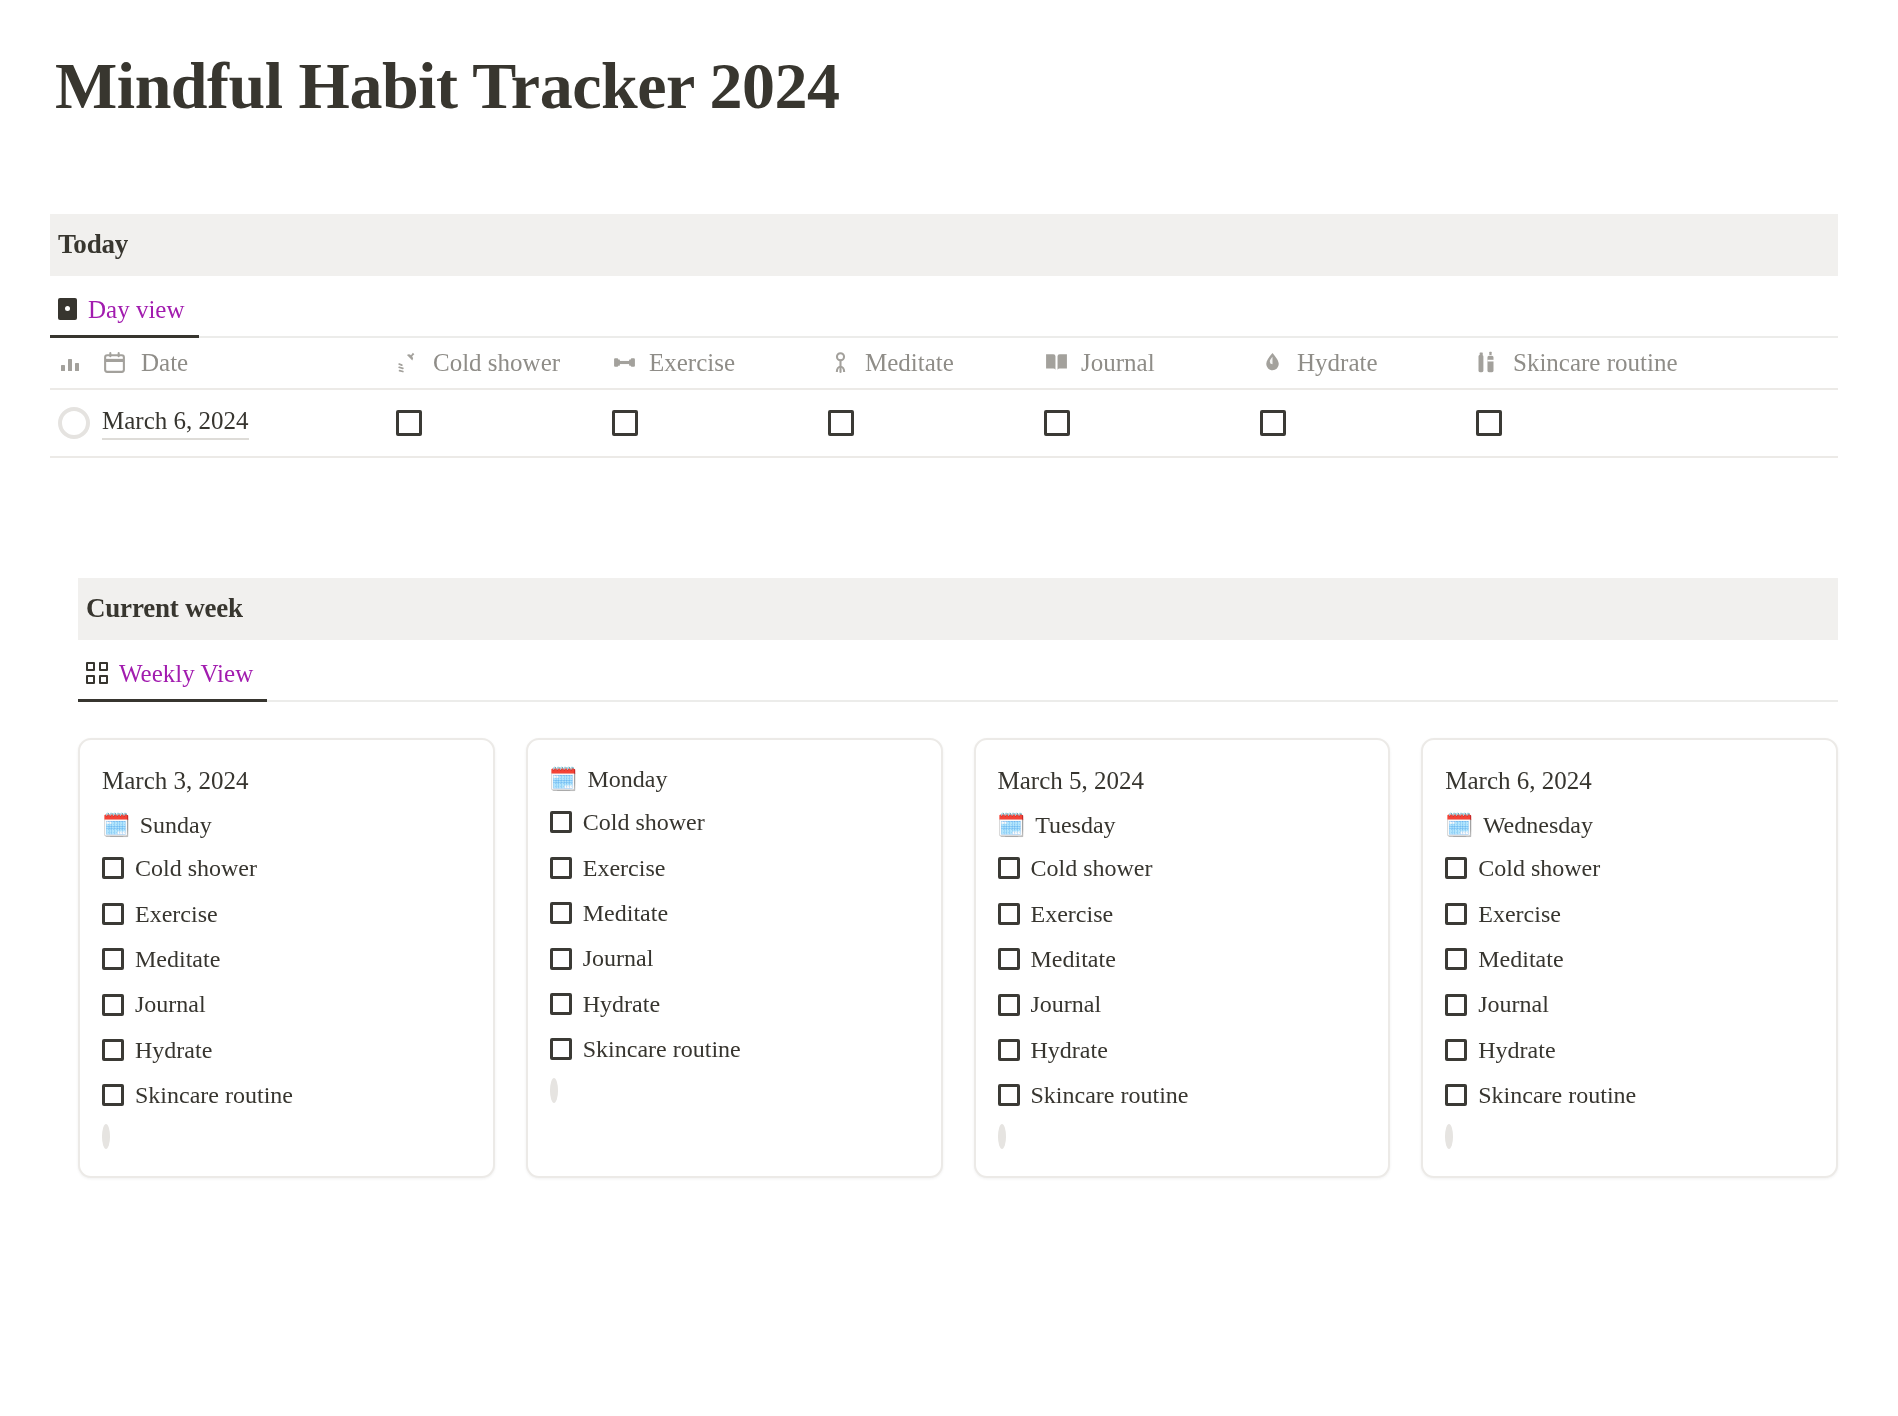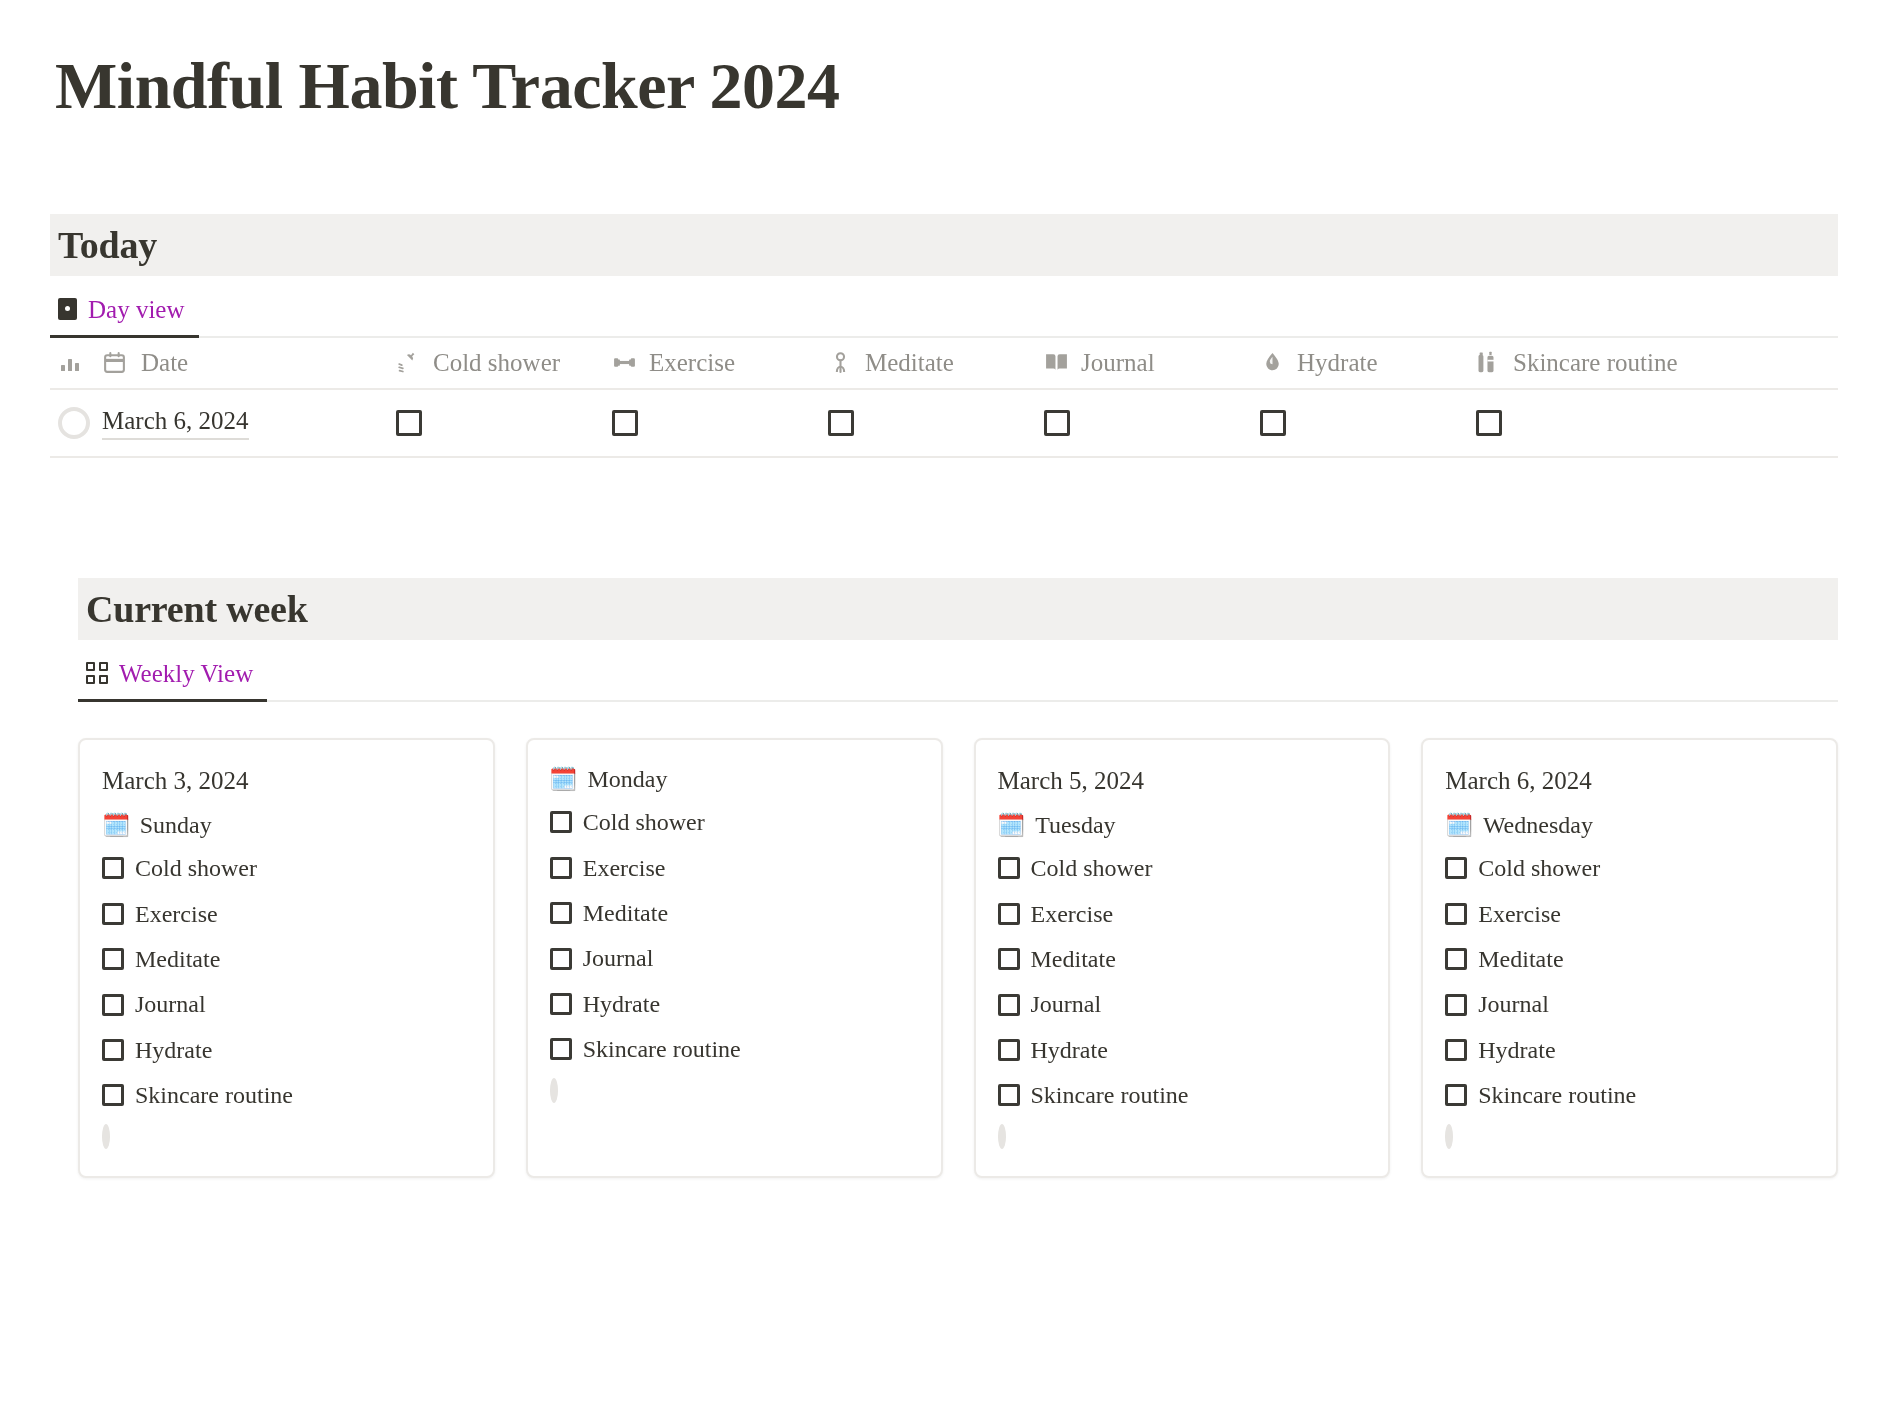--- a/index.html
+++ b/index.html
@@ -38,21 +38,21 @@
   
   .section-band {
     background: #f1f0ee;
     margin: 0 60px 0 50px;
     height: 62px;
     display: flex;
     align-items: center;
     padding-left: 8px;
   }
   .section-band-title {
-    font-size: 38px;
+    font-size: 27px;
     font-weight: 700;
     color: #38362f;
     line-height: 1;
     letter-spacing: -0.2px;
   }
 
   
   .today-section { margin-top: 90px; }
   .week-section  { margin-top: 120px; padding-left: 28px; }
 
@@ -199,21 +199,21 @@
   
   .cards {
     margin: 36px 60px 0 50px;
     display: flex;
     gap: 31px;
   }
   .card {
     flex: 1 1 0;
     background: #ffffff;
     border: 2px solid #eceae7;
-    border-radius: 8px;
+    border-radius: 13px;
     box-shadow: 0 1px 3px rgba(15,15,15,0.06);
     padding: 26px 24px 30px 22px;
     min-height: 0;
   }
   .card-date {
     font-size: 25px;
     color: #37352f;
     margin-bottom: 16px;
     line-height: 1.2;
   }

